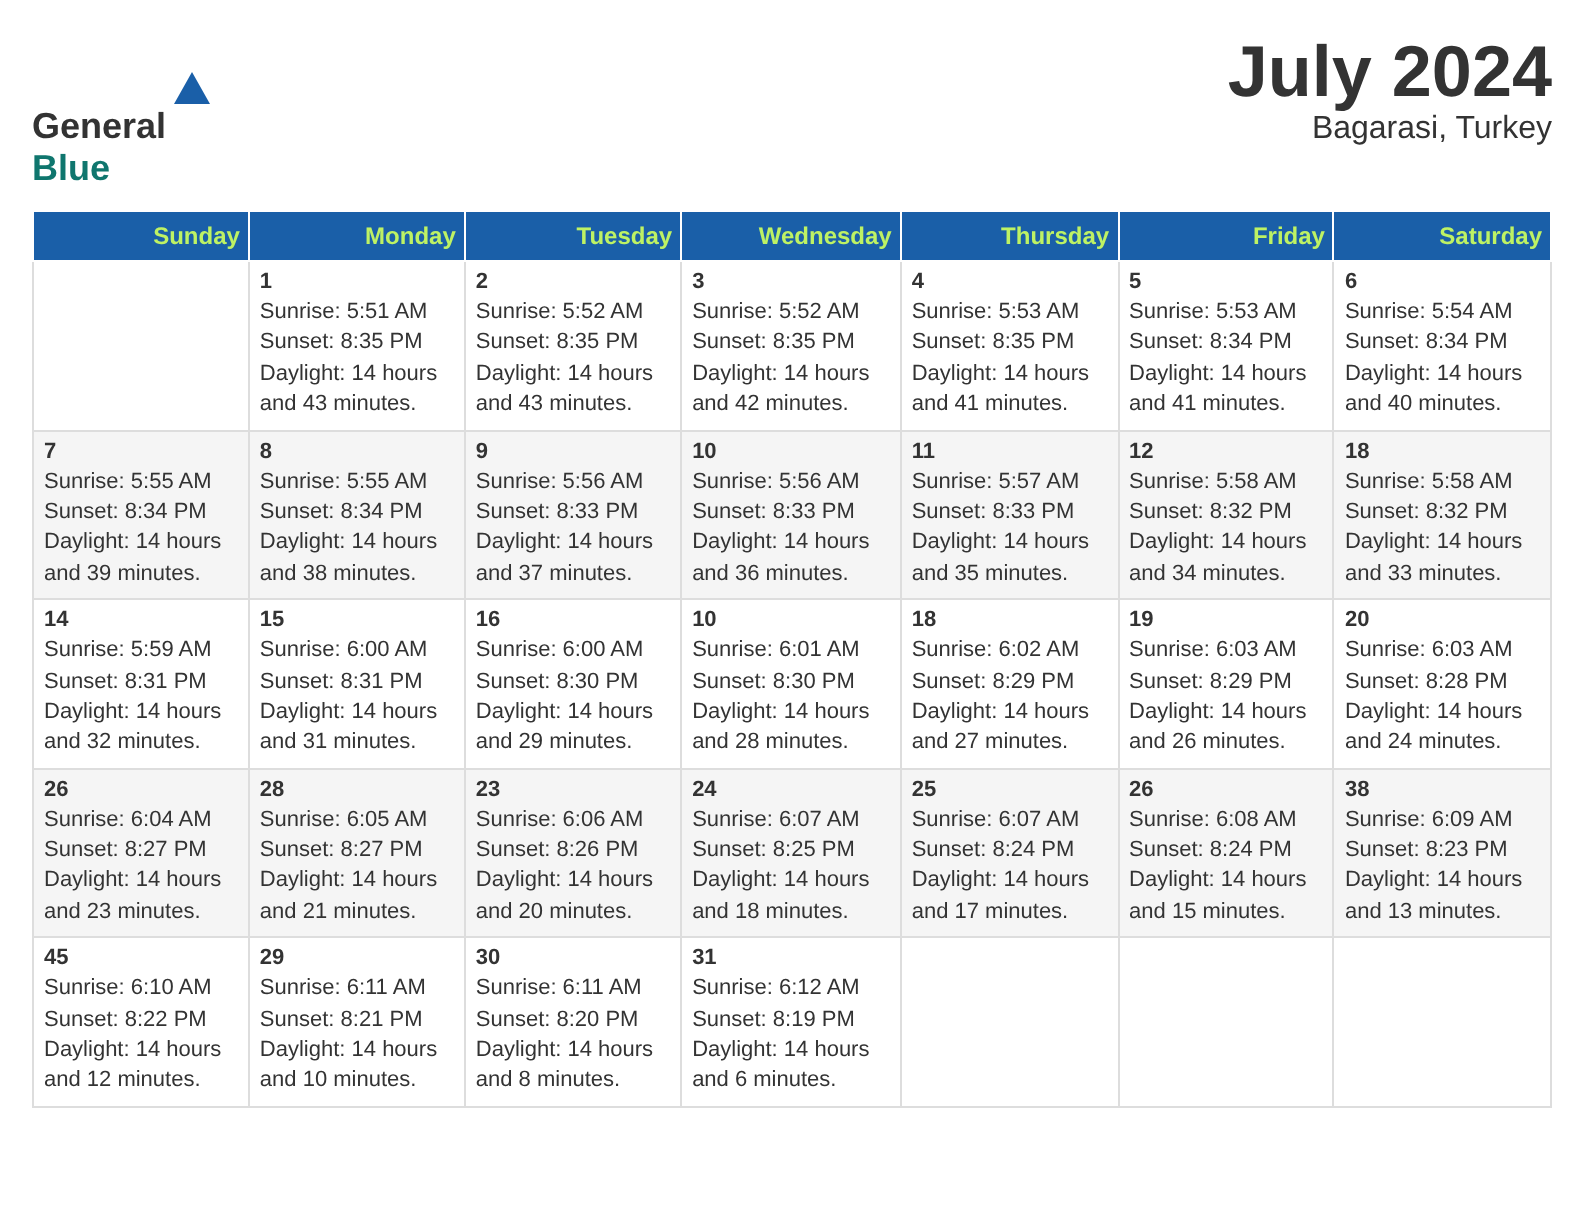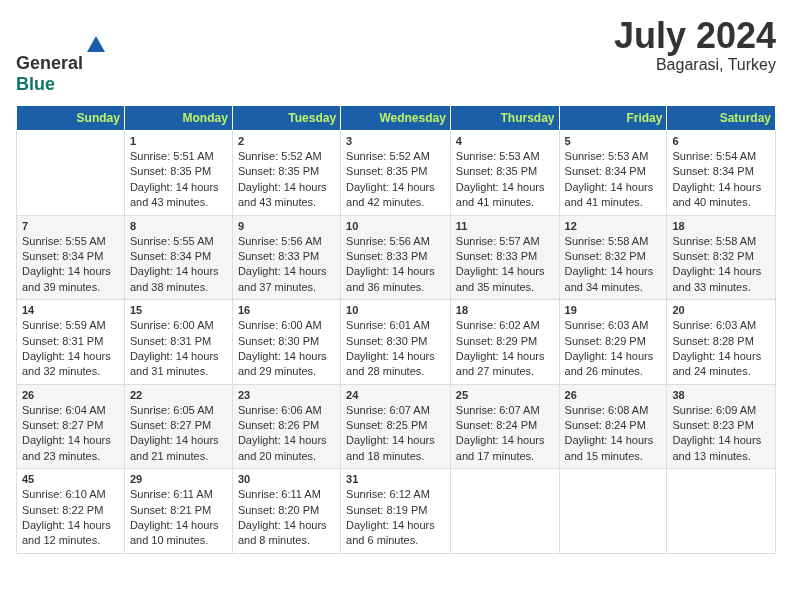--- a/index.html
+++ b/index.html
@@ -219,21 +219,21 @@
             <span class="day-number">20</span>
             <div class="day-info">Sunrise: 6:03 AM<br>Sunset: 8:28 PM<br>Daylight: 14 hours<br>and 24 minutes.</div>
           </td>
         </tr>
         <tr>
           <td>
             <span class="day-number">26</span>
             <div class="day-info">Sunrise: 6:04 AM<br>Sunset: 8:27 PM<br>Daylight: 14 hours<br>and 23 minutes.</div>
           </td>
           <td>
-            <span class="day-number">22</span>
+            <span class="day-number">28</span>
             <div class="day-info">Sunrise: 6:05 AM<br>Sunset: 8:27 PM<br>Daylight: 14 hours<br>and 21 minutes.</div>
           </td>
           <td>
             <span class="day-number">23</span>
             <div class="day-info">Sunrise: 6:06 AM<br>Sunset: 8:26 PM<br>Daylight: 14 hours<br>and 20 minutes.</div>
           </td>
           <td>
             <span class="day-number">24</span>
             <div class="day-info">Sunrise: 6:07 AM<br>Sunset: 8:25 PM<br>Daylight: 14 hours<br>and 18 minutes.</div>
           </td>

